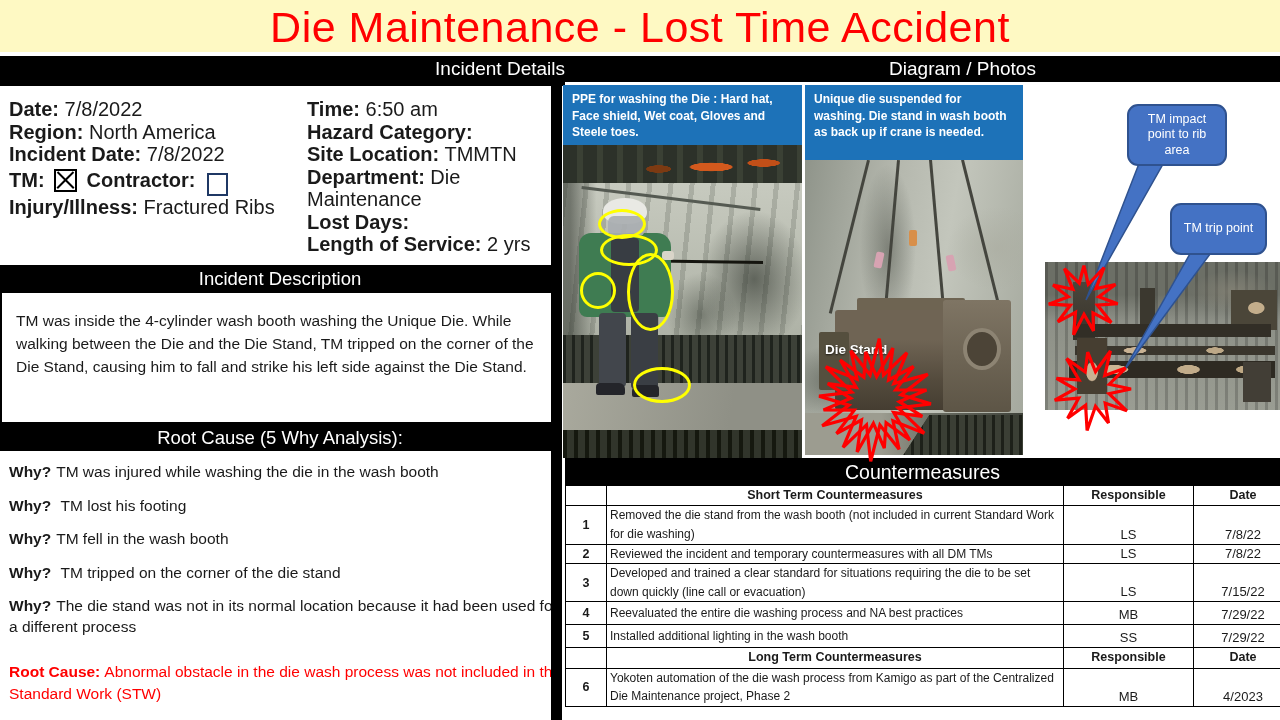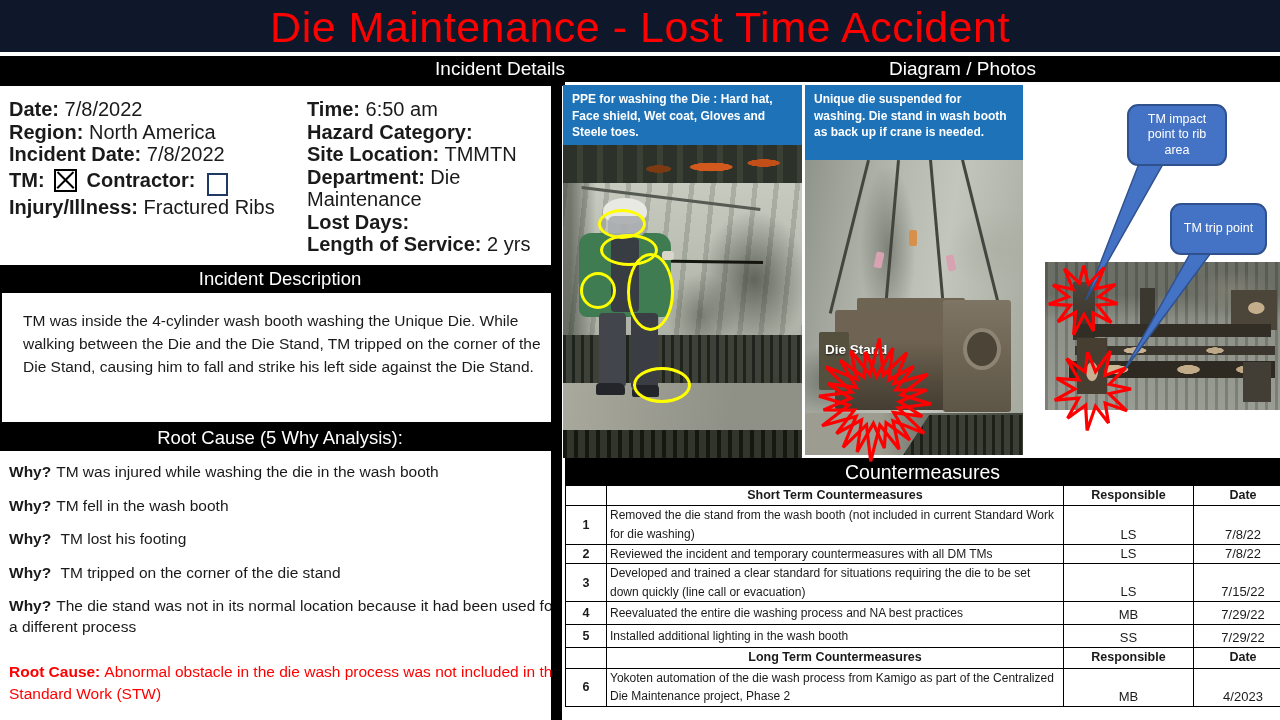--- a/index.html
+++ b/index.html
@@ -1,41 +1,41 @@
 <!DOCTYPE html>
 <html><head>
 <meta charset="utf-8">
 <style>
   html,body{margin:0;padding:0;background:#444;}
   .page{position:relative;width:1280px;height:720px;background:#ffffff;overflow:hidden;
         font-family:"Liberation Sans",sans-serif;color:#1a1a1a;}
   .abs{position:absolute;}
   
-  .title-band{left:0;top:0;width:1280px;height:52px;background:#0f172a;text-align:center;}
+  .title-band{left:0;top:0;width:1280px;height:52px;background:#fef9c3;text-align:center;}
   .title-band span{display:inline-block;line-height:54px;font-size:43px;color:#ff0000;letter-spacing:.5px;}
   .white-strip{left:0;top:52px;width:1280px;height:4px;background:#fff;}
   .header-band{left:0;top:56px;width:1280px;height:26px;background:#000;}
   .hb-left{position:absolute;left:0;top:0;width:565px;text-align:right;color:#fff;font-size:19px;line-height:26px;}
   .hb-right{position:absolute;left:605px;top:0;width:715px;text-align:center;color:#fff;font-size:19px;line-height:26px;}
   
   .details-box{left:0;top:82px;width:565px;height:183px;background:#fff;border-top:4px solid #000;}
   .dcol{position:absolute;top:12px;font-size:20px;line-height:22.5px;}
   .dcol-left{left:9px;width:292px;}
   .dcol-right{left:307px;width:255px;}
   .dline b{font-weight:bold;}
   .gap-val{margin-left:26px;}
   .cbrow{display:flex;align-items:center;height:30px;}
   .xbox{position:relative;width:19px;height:19px;border:2.5px solid #000;margin:0 10px 0 9px;flex:0 0 auto;}
   .xbox::before,.xbox::after{content:"";position:absolute;left:-2px;top:8px;width:23px;height:2.4px;background:#000;}
   .xbox::before{transform:rotate(45deg);}
   .xbox::after{transform:rotate(-45deg);}
   .emptybox{width:17px;height:19px;border:2.5px solid #1f3864;margin-left:12px;transform:translateY(4px);flex:0 0 auto;}
   .desc-band{left:0;top:265px;width:560px;height:26px;background:#000;color:#fff;text-align:center;font-size:18.5px;line-height:27px;}
   .desc-box{left:0;top:291px;width:560px;height:133px;border:2.5px solid #000;box-sizing:border-box;background:#fff;}
-  .desc-box p{margin:0;padding:16px 14px 0 21px;font-size:15.5px;line-height:23px;}
+  .desc-box p{margin:0;padding:16px 14px 0 14px;font-size:15.5px;line-height:23px;}
   .root-band{left:0;top:424px;width:560px;height:27px;background:#000;color:#fff;text-align:center;font-size:18.5px;line-height:28px;}
   .whys{left:9px;top:461px;width:552px;}
   .why{margin-bottom:12.5px;font-size:15.5px;line-height:21px;}
   .why b{margin-right:5px;}
   .rootcause{margin-top:24px;color:#ff0000;font-size:15.5px;line-height:22px;}
   .rootcause b{margin-right:4px;}
   .vdivider{left:551px;top:82px;width:11px;height:638px;background:#000;}
   
   .photo{background:#c0c3b9;}
   .caption{position:absolute;left:0;top:0;right:0;background:#1d72b8;color:#fff;font-size:12px;font-weight:bold;
@@ -169,22 +169,22 @@
   </div>
 
   <div class="abs desc-band">Incident Description</div>
   <div class="abs desc-box">
     <p>TM was inside the 4-cylinder wash booth washing the Unique Die. While walking between the Die and the Die Stand, TM tripped on the corner of the Die Stand, causing him to fall and strike his left side against the Die Stand.</p>
   </div>
 
   <div class="abs root-band">Root Cause (5 Why Analysis):</div>
   <div class="abs whys">
     <div class="why"><b>Why?</b><span>TM was injured while washing the die in the wash booth</span></div>
+    <div class="why"><b>Why?</b>&nbsp;<span>TM lost his footing</span></div>
     <div class="why"><b>Why?</b><span>TM fell in the wash booth</span></div>
-    <div class="why"><b>Why?</b>&nbsp;<span>TM lost his footing</span></div>
     <div class="why"><b>Why?</b>&nbsp;<span>TM tripped on the corner of the die stand</span></div>
     <div class="why"><b>Why?</b><span>The die stand was not in its normal location because it had been used for a different process</span></div>
     <div class="rootcause">
       <b>Root Cause:</b><span>Abnormal obstacle in the die wash process was not included in the Standard Work (STW)</span>
     </div>
   </div>
 
   <div class="abs vdivider"></div>
 
   <div class="abs photo photo1">

